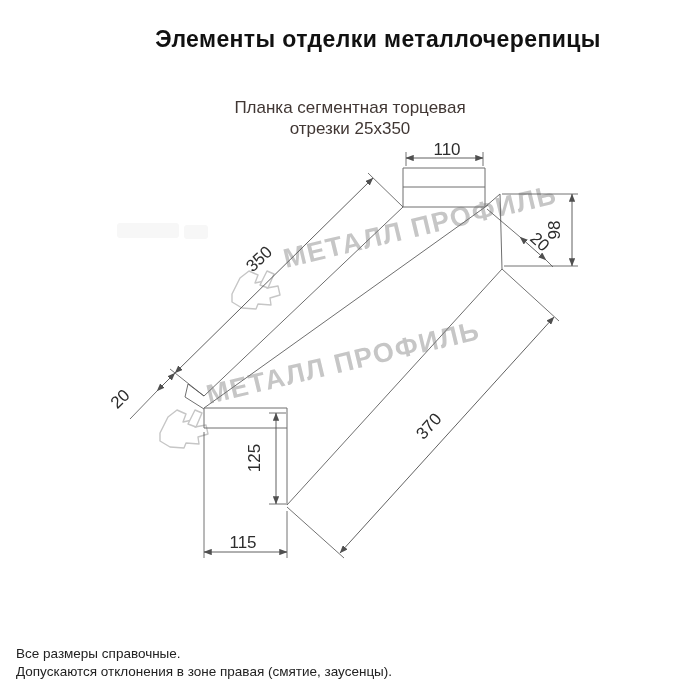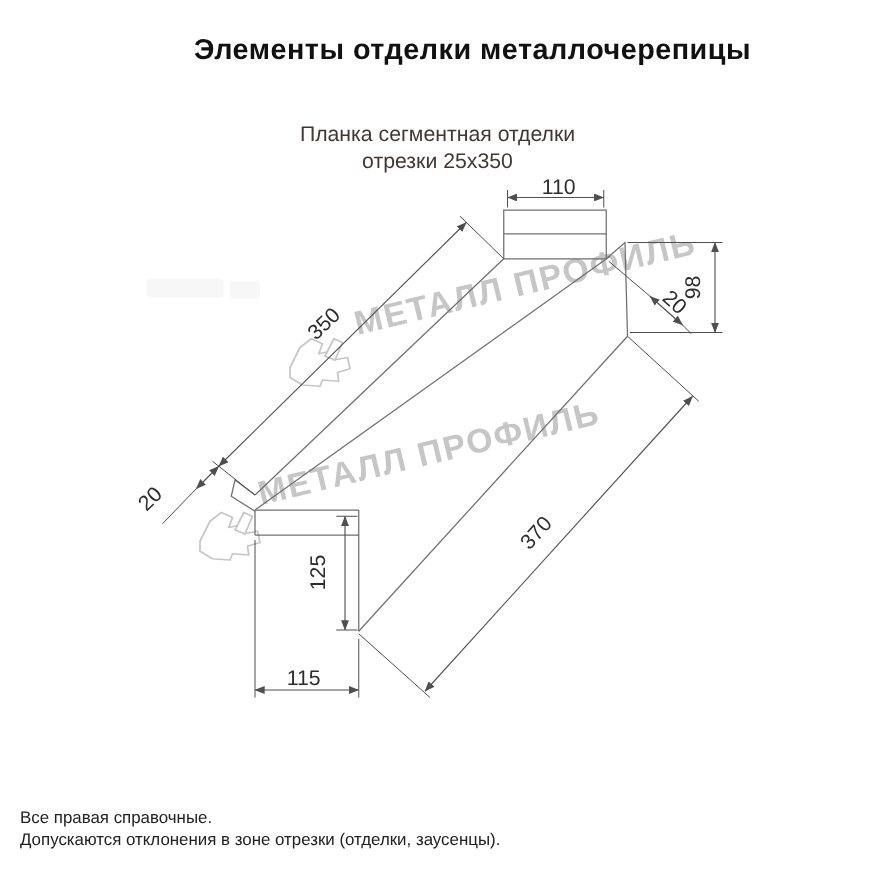--- a/index.html
+++ b/index.html
@@ -40,21 +40,21 @@
   .ghost{position:absolute;background:#f7f7f7;border-radius:3px;}
 </style>
 </head>
 <body>
 
 <div id="stage">
 
   <div class="title">Элементы отделки металлочерепицы</div>
 
   <div class="subtitle">
-    <div>Планка сегментная отделки</div>
+    <div>Планка сегментная торцевая</div>
     <div>отрезки 25х350</div>
   </div>
 
   <div class="ghost" style="left:117px;top:223px;width:62px;height:15px;"></div>
   <div class="ghost" style="left:184px;top:225px;width:24px;height:14px;"></div>
 
   <svg width="700" height="700" viewBox="0 0 700 700">
     <defs>
       <marker id="arr" markerWidth="9" markerHeight="7" refX="8.6" refY="3.5" orient="auto-start-reverse">
         <path d="M0,0 L9,3.5 L0,7 Z" fill="#4f4f4f"></path>
@@ -133,17 +133,17 @@
     </g>
 
     <g>
       <path class="ext" d="M287,507 L344,558 M502,269 L559,321"></path>
       <path class="dim" d="M340,553 L554,317" marker-start="url(#arr)" marker-end="url(#arr)"></path>
       <text class="dimtxt big" x="433" y="430" text-anchor="middle" transform="rotate(-48 433 430)">370</text>
     </g>
   </svg>
 
   <div class="footer">
-    <div>Все правая справочные.</div>
-    <div>Допускаются отклонения в зоне отрезки (отделки, заусенцы).</div>
+    <div>Все размеры справочные.</div>
+    <div>Допускаются отклонения в зоне правая (смятие, заусенцы).</div>
   </div>
 
 </div>
 
 </body></html>

